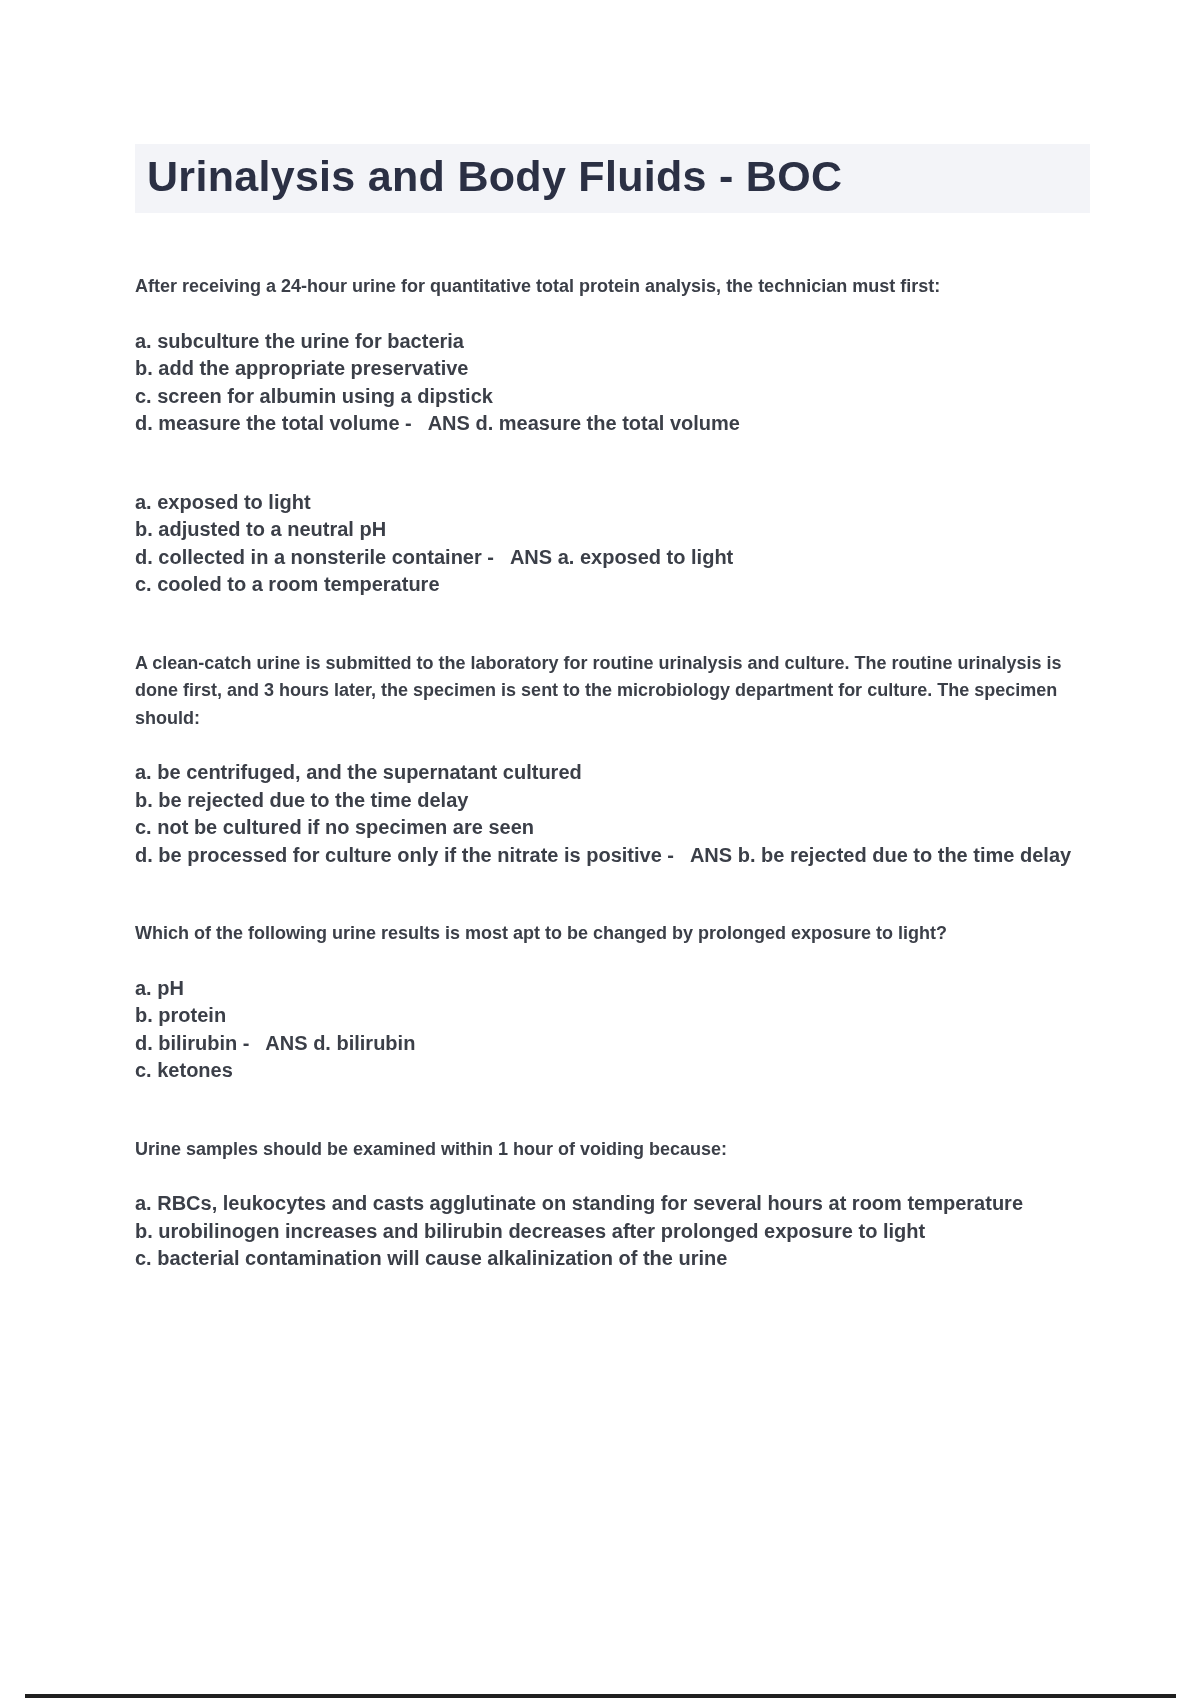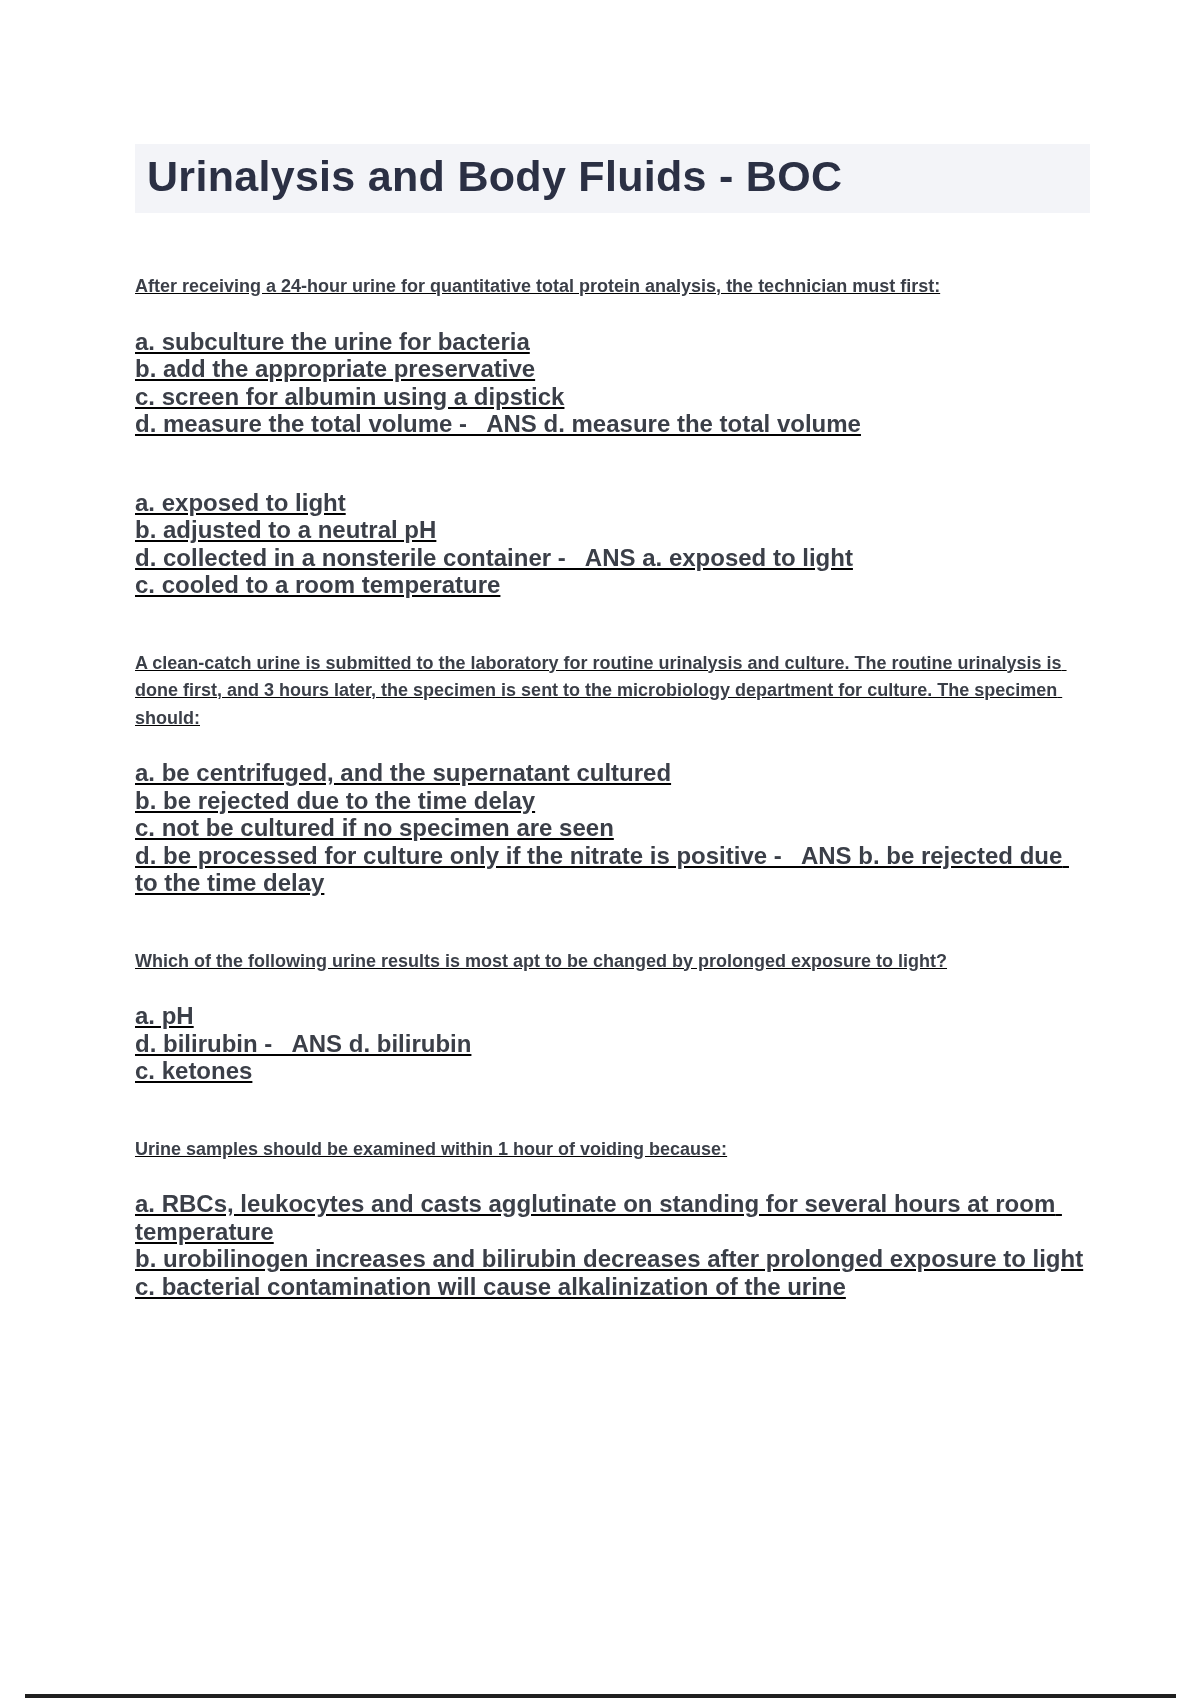--- a/index.html
+++ b/index.html
@@ -33,32 +33,31 @@
     font-size: 43px;
     font-weight: bold;
     letter-spacing: 0.3px;
     color: var(--title-text, #2b3044);
     background: var(--title-bg, #f3f4f8);
     padding: 8px 10px 12px 12px;
     margin: 0 0 60px 0;
   }
   .question-block {
     margin: 0 0 51px 0;
-    text-decoration: underline;
   }
   .question-text {
     font-size: 18px;
     font-weight: bold;
     line-height: 27.5px;
     color: var(--body-text, #3b3f48);
     margin: 0 0 27px 0;
     white-space: pre-wrap;
   }
   .option {
-    font-size: 24px;
+    font-size: 20px;
     font-weight: bold;
     line-height: 27.5px;
     color: var(--body-text, #3b3f48);
     white-space: pre-wrap;
   }
   .bottom-rule {
     position: absolute;
     left: 25px;
     top: 1694px;
     width: 1151px;
@@ -93,20 +92,21 @@
       <p class="question-text">A clean-catch urine is submitted to the laboratory for routine urinalysis and culture. The routine urinalysis is done first, and 3 hours later, the specimen is sent to the microbiology department for culture. The specimen should:</p>
       <div class="option">a. be centrifuged, and the supernatant cultured</div>
       <div class="option">b. be rejected due to the time delay</div>
       <div class="option">c. not be cultured if no specimen are seen</div>
       <div class="option">d. be processed for culture only if the nitrate is positive -   ANS b. be rejected due to the time delay</div>
     </div>
 
     <div class="question-block">
       <p class="question-text">Which of the following urine results is most apt to be changed by prolonged exposure to light?</p>
       <div class="option">a. pH</div>
+      <div class="option">b. protein</div>
       <div class="option">d. bilirubin -   ANS d. bilirubin</div>
       <div class="option">c. ketones</div>
     </div>
 
     <div class="question-block">
       <p class="question-text">Urine samples should be examined within 1 hour of voiding because:</p>
       <div class="option">a. RBCs, leukocytes and casts agglutinate on standing for several hours at room temperature</div>
       <div class="option">b. urobilinogen increases and bilirubin decreases after prolonged exposure to light</div>
       <div class="option">c. bacterial contamination will cause alkalinization of the urine</div>
     </div>

